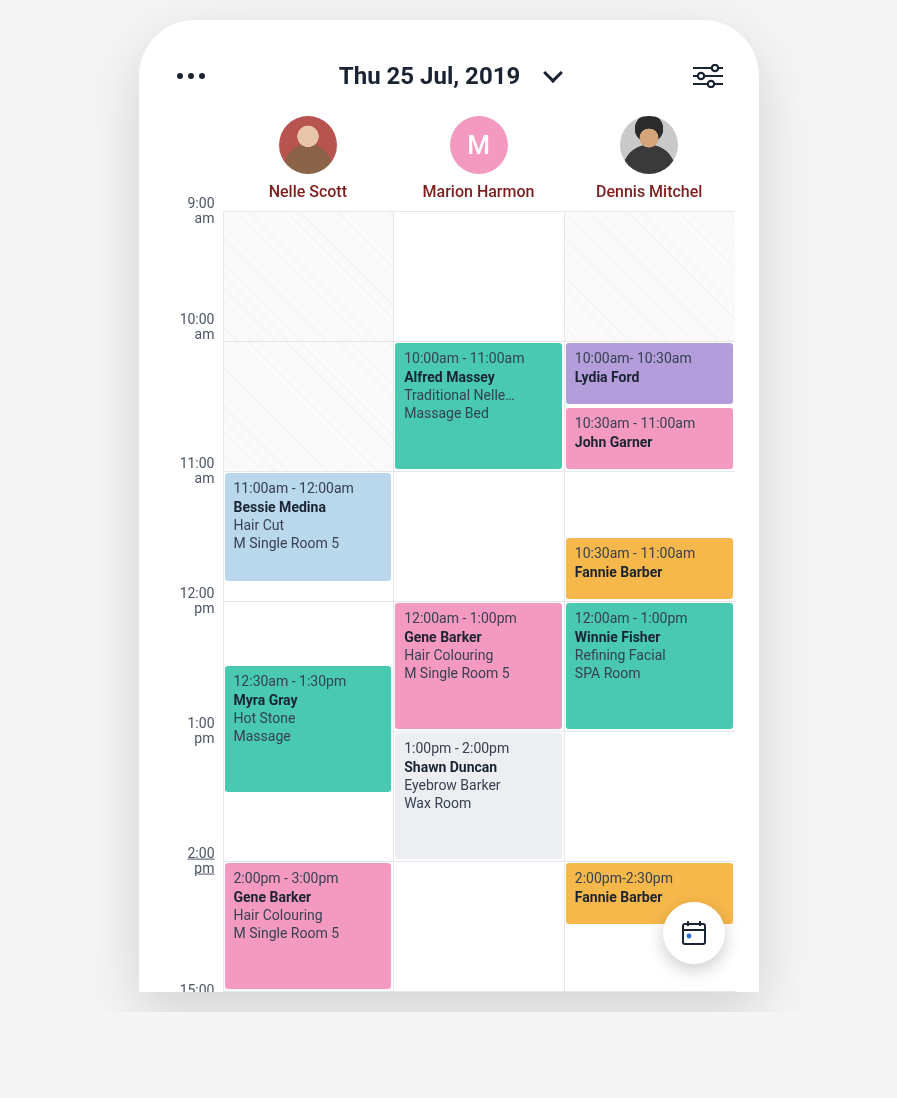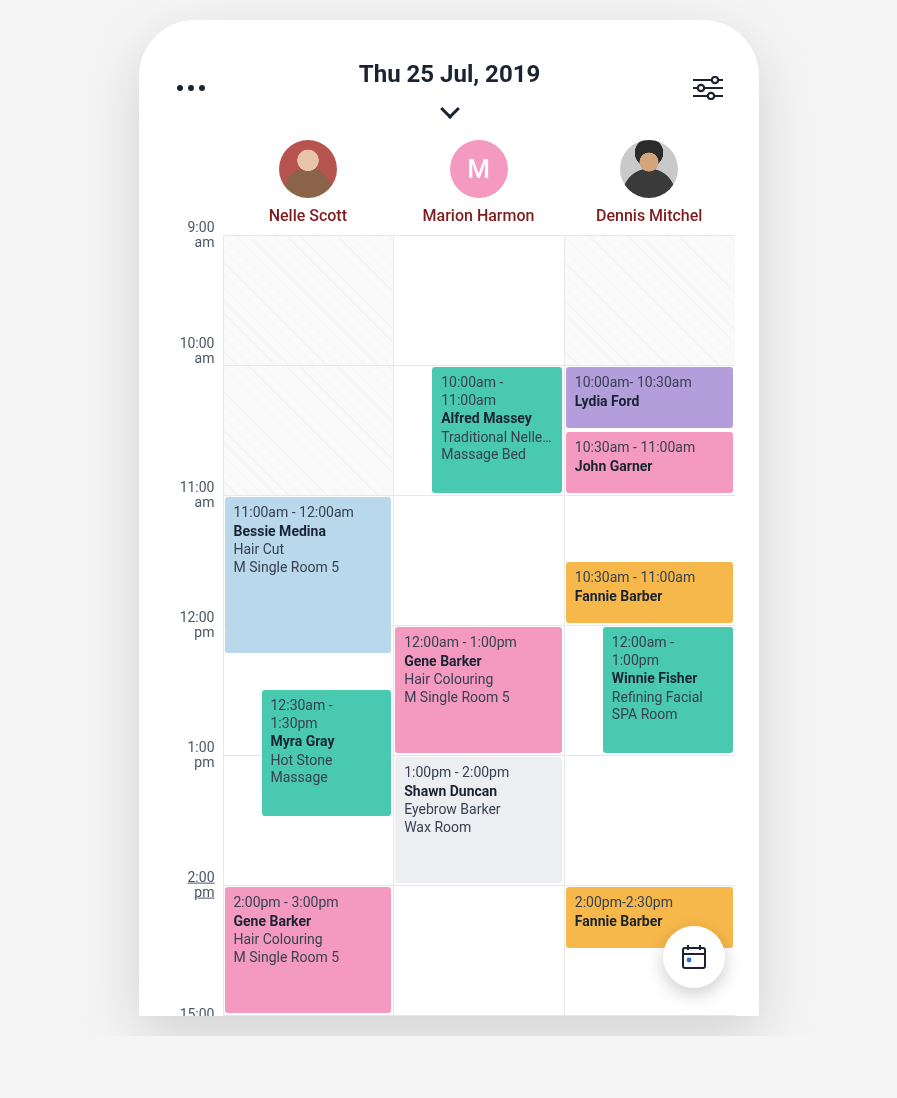--- a/index.html
+++ b/index.html
@@ -20,21 +20,21 @@
     padding: 28px 24px 0 24px;
   }
   .header {
     display: flex;
     align-items: center;
     justify-content: space-between;
     padding: 12px 8px 24px 8px;
   }
   .more-icon { display:flex; gap:5px; cursor:pointer; padding:6px;}
   .more-icon span{ width:6px; height:6px; border-radius:50%; background:#1a2332;}
-  .date-toggle { display:flex; align-items:center; gap:20px; cursor:pointer;flex-direction:column;}
+  .date-toggle { display:flex; align-items:center; gap:26px; cursor:pointer;}
   .date-text { font-size:24px; font-weight:700; color:#1a2332; }
   .chevron-down { width:14px; height:14px; border-right:3px solid #1a2332; border-bottom:3px solid #1a2332; transform:rotate(45deg); margin-top:-6px;}
   .filter-icon { cursor:pointer; padding:4px;}
   .filter-icon svg { display:block;}
   .staff-row { display:flex; padding-left:60px; }
   .staff { flex:1; display:flex; flex-direction:column; align-items:center; gap:8px;}
   .avatar { width:58px; height:58px; border-radius:50%; background:#ccc center/cover no-repeat;}
   .avatar.initial { background:#f49ac1; color:#fff; display:flex; align-items:center; justify-content:center; font-size:26px; font-weight:500;}
   .staff-name { font-size:16px; color:#7f1d1d; font-weight:500;}
   .grid-wrap { position:relative; margin-top:10px;}
@@ -61,21 +61,21 @@
     padding:7px 9px;
     overflow:hidden;
     cursor:pointer;
     font-size:14px;
     line-height:1.25;
   }
   .appt .time { color:#374151; font-size:14px;}
   .appt .name { font-weight:700; color:#1a2332; margin:1px 0;}
   .appt .svc, .appt .room { color:#374151; font-size:14px;}
   .c-blue   { background:#b9d8ec; }
-  .c-teal   { background:#48c9b0;margin-left:37px; }
+  .c-teal   { background:#48c9b0; }
   .c-pink   { background:#f49ac1; }
   .c-purple { background:#b39ddb; }
   .c-orange { background:#f7b84b; }
   .c-grey   { background:#eceef1; }
   .fab {
     position:absolute;
     right:34px;
     bottom:28px;
     width:62px; height:62px;
     border-radius:50%;
@@ -195,21 +195,21 @@
           <div class="cell"></div>
         </div>
         <div class="hour-row">
           <div class="cell"></div>
           <div class="cell"></div>
           <div class="cell"></div>
         </div>
       </div>
     <div class="cols">
       <div class="col" id="col0">
-          <div class="appt c-blue" style="top: 262px; height: 156px;">
+          <div class="appt c-blue" style="top: 262px; height: 108px;">
             <div class="time">11:00am - 12:00am</div>
             <div class="name">Bessie Medina</div>
             <div class="svc">Hair Cut</div>
             <div class="room">M Single Room 5</div>
           </div>
           <div class="appt c-teal" style="top: 455px; height: 126px;">
             <div class="time">12:30am - 1:30pm</div>
             <div class="name">Myra Gray</div>
             <div class="svc">Hot Stone</div>
             <div class="room">Massage</div>

